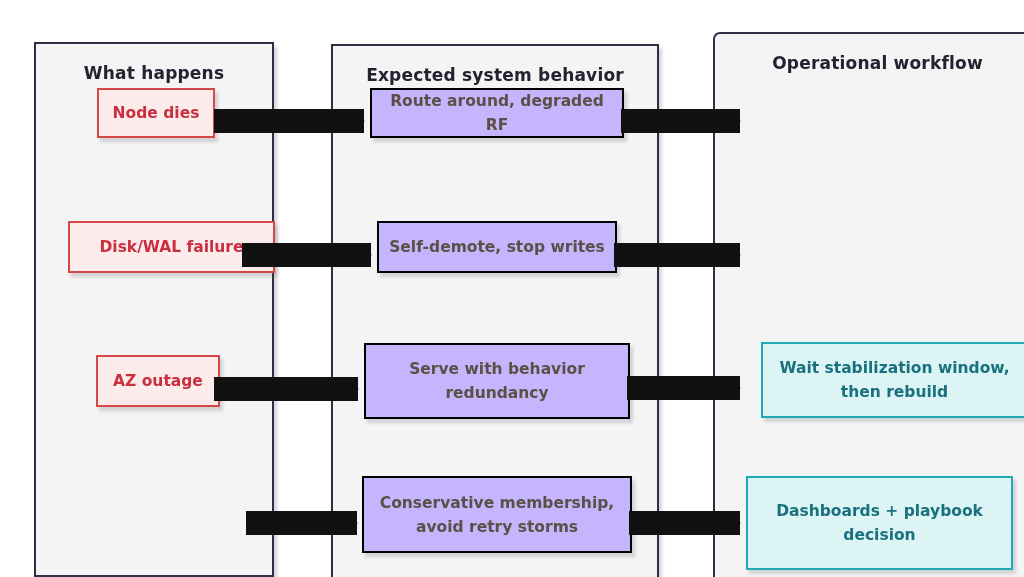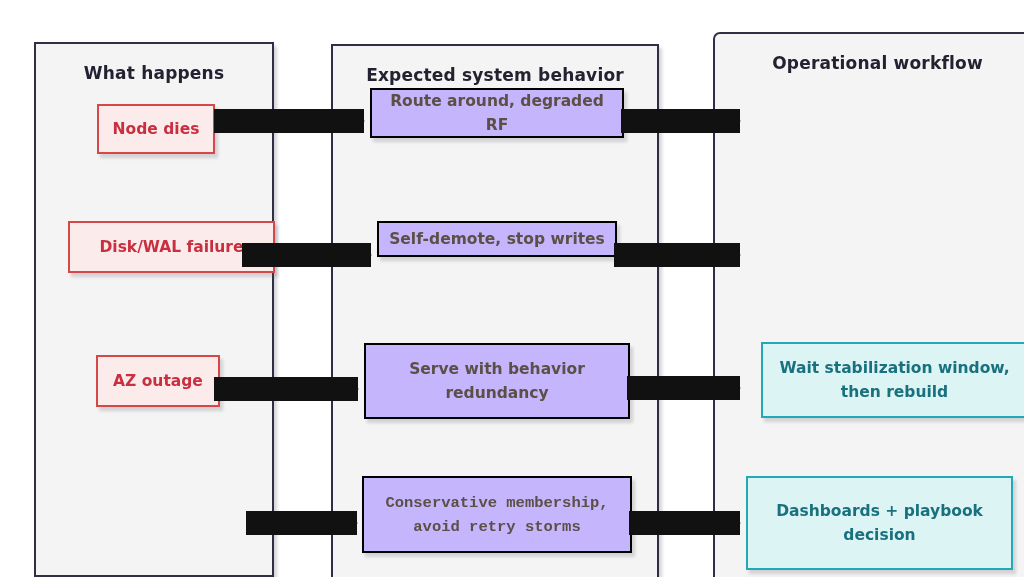--- a/index.html
+++ b/index.html
@@ -72,31 +72,31 @@
     border-bottom: 7px solid transparent;
   }
 </style>
 </head>
 <body>
 
 <div class="canvas">
 
   <div class="panel" style="left:10px; top:18px; width:240px; height:535px;">
     <div class="panel-title">What happens</div>
-    <div class="node red" style="left:61px; top:44px; width:118px; height:50px;margin-top:16px;">Node dies</div>
+    <div class="node red" style="left:61px; top:44px; width:118px; height:50px;">Node dies</div>
     <div class="node red" style="left:32px; top:177px; width:207px; height:52px;">Disk/WAL failure</div>
     <div class="node red" style="left:60px; top:311px; width:124px; height:52px;">AZ outage</div>
   </div>
 
   <div class="panel" style="left:307px; top:20px; width:328px; height:545px;">
     <div class="panel-title">Expected system behavior</div>
     <div class="node yellow" style="left:37px; top:42px; width:254px; height:50px;">Route around, degraded RF</div>
-    <div class="node yellow" style="left:44px; top:175px; width:240px; height:36px;">Self-demote, stop writes</div>
+    <div class="node yellow" style="left:44px; top:175px; width:240px; height:52px;">Self-demote, stop writes</div>
     <div class="node yellow" style="left:31px; top:297px; width:266px; height:76px;">Serve with behavior redundancy</div>
-    <div class="node yellow" style="left:29px; top:430px; width:270px; height:77px;font-family:Liberation Mono, monospace;">Conservative membership, avoid retry storms</div>
+    <div class="node yellow" style="left:29px; top:430px; width:270px; height:77px;">Conservative membership, avoid retry storms</div>
   </div>
 
   <div class="panel" style="left:689px; top:8px; width:329px; height:558px;border-radius:7px;">
     <div class="panel-title">Operational workflow</div>
     <div class="node teal" style="left:46px; top:308px; width:267px; height:76px;">Wait stabilization window, then rebuild</div>
     <div class="node teal" style="left:31px; top:442px; width:267px; height:94px;">Dashboards + playbook decision</div>
   </div>
 
   <div class="arrow" style="left:190px; top:85px; width:150px;"></div>
   <div class="arrow" style="left:597px; top:85px; width:119px;"></div>

